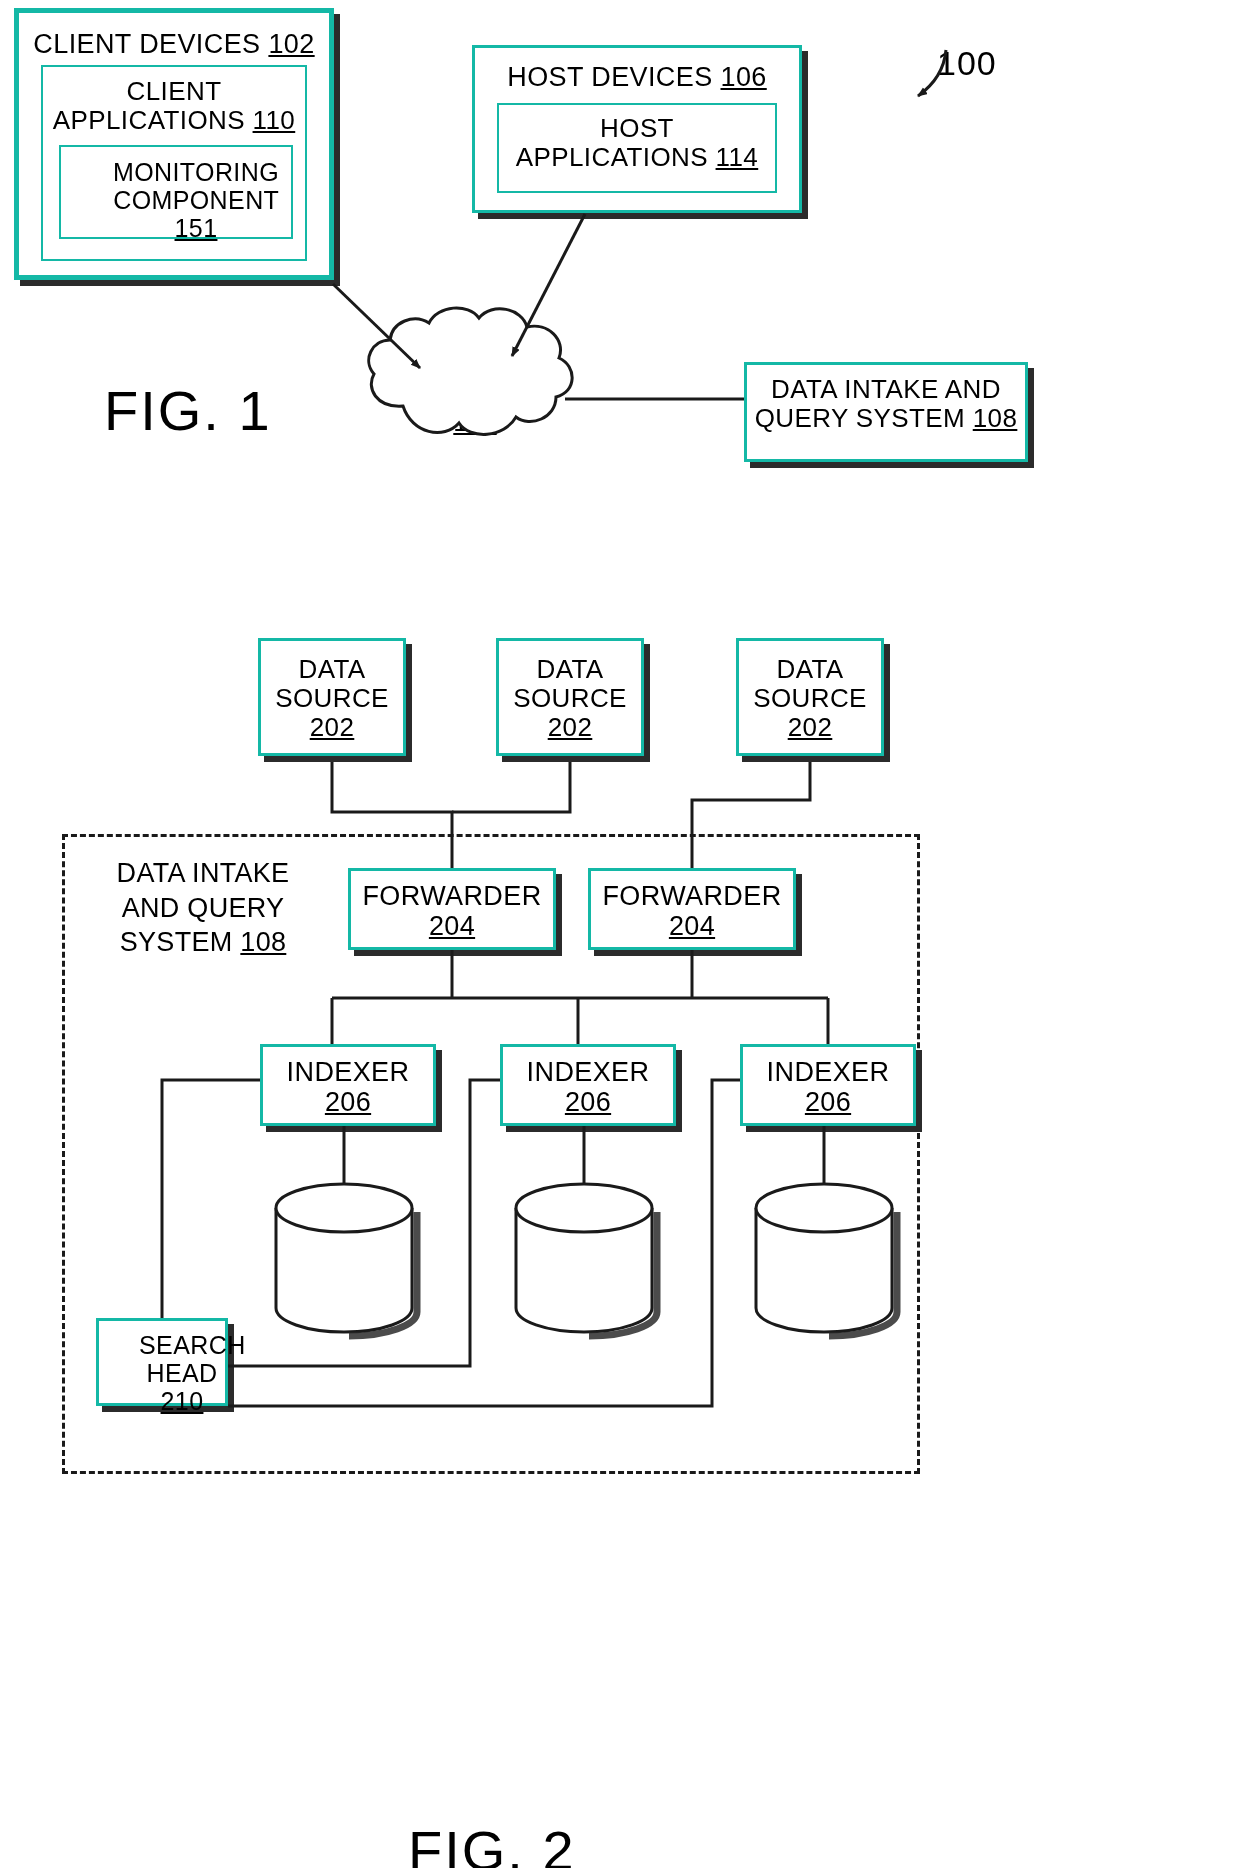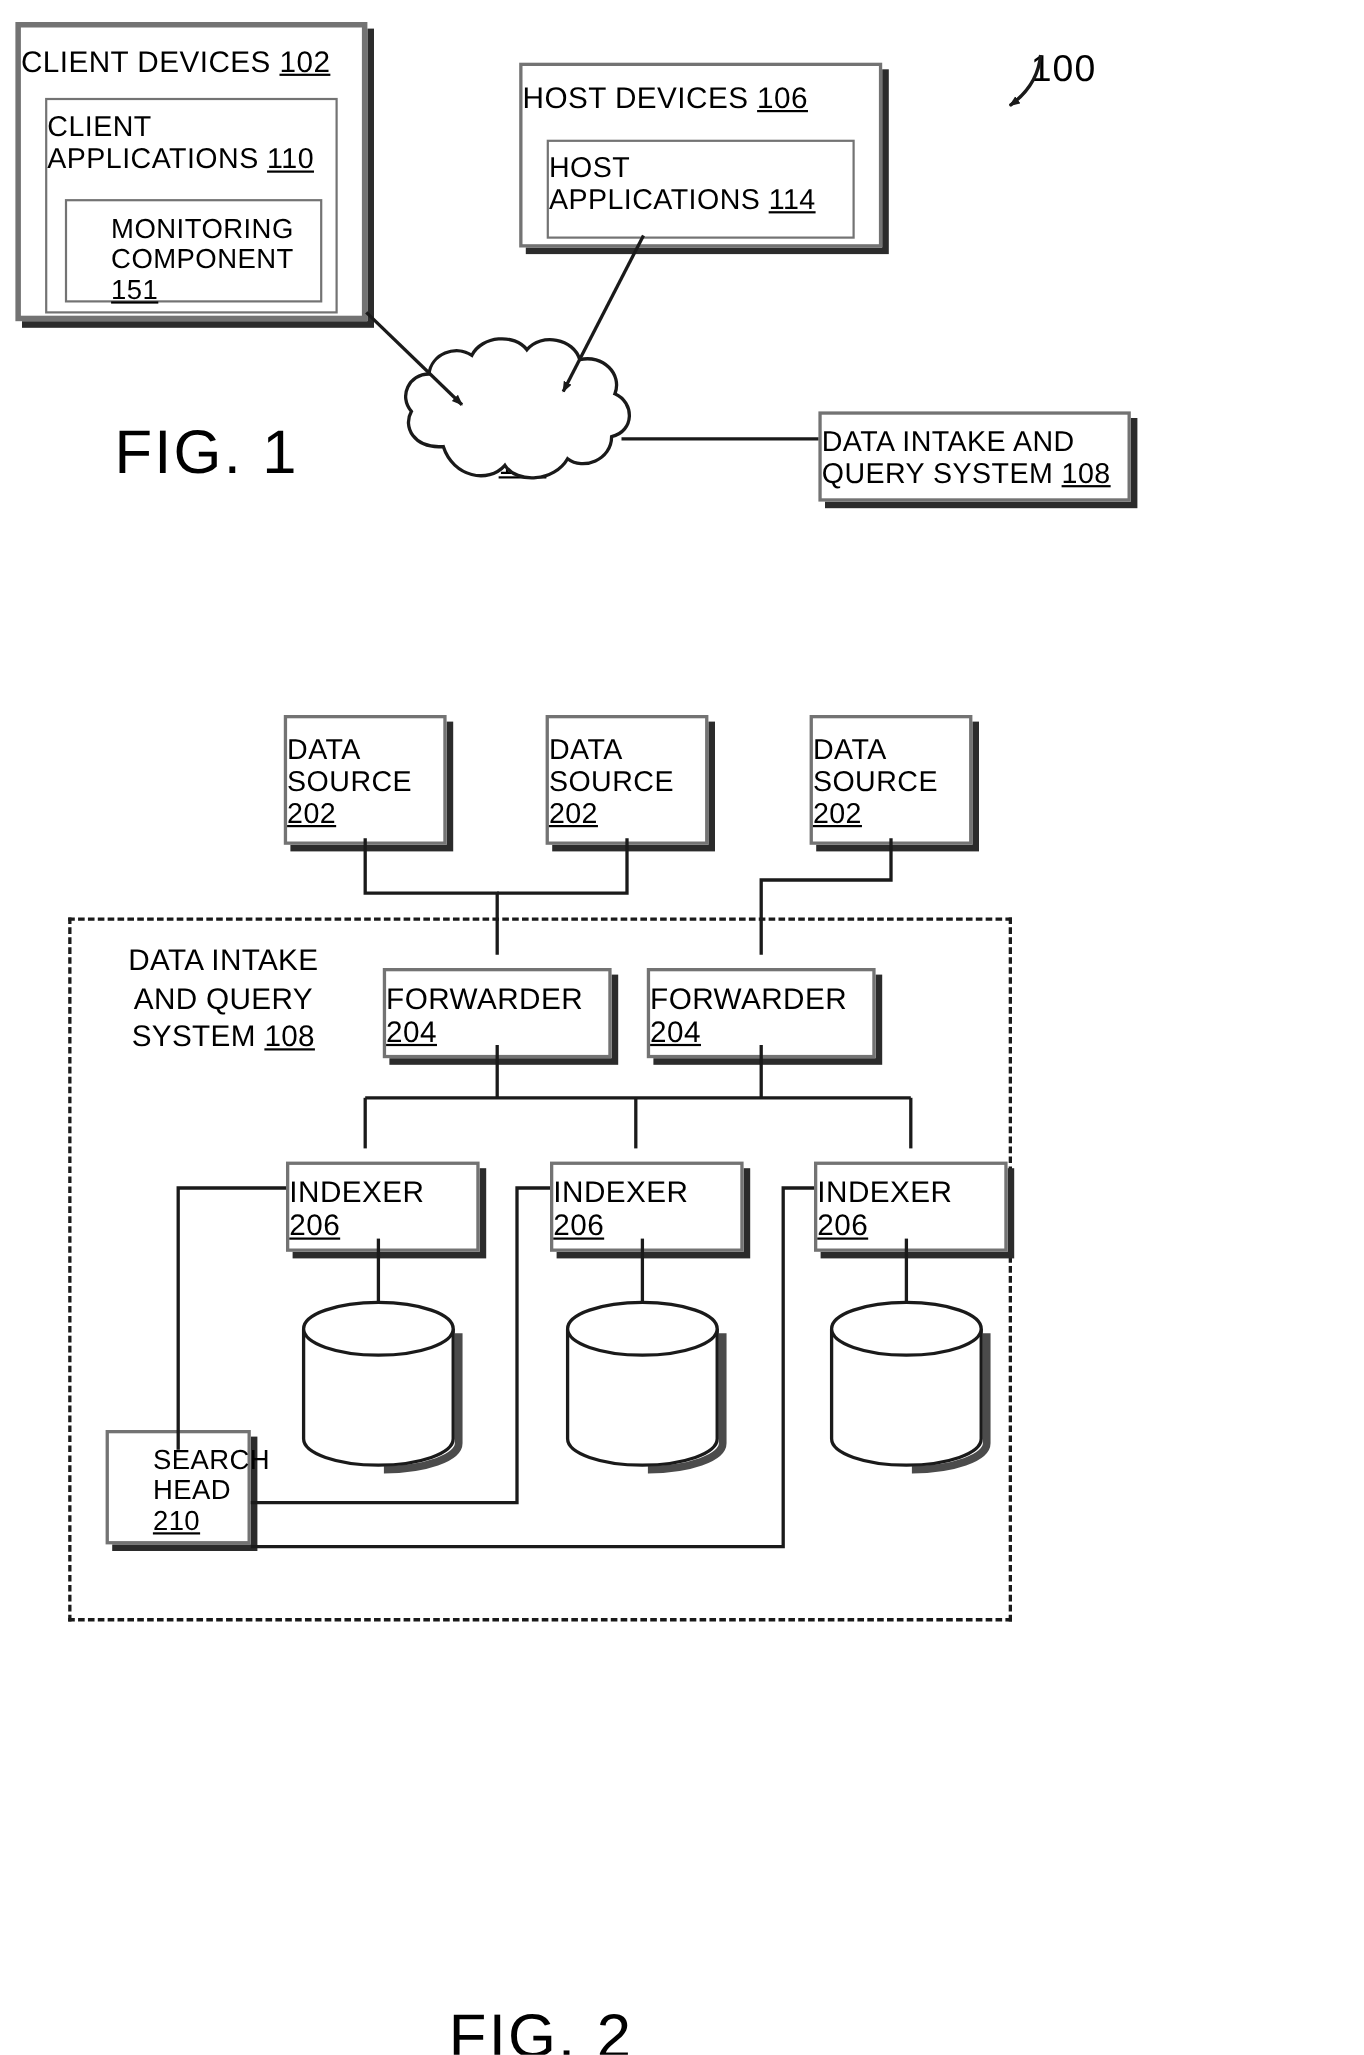--- a/index.html
+++ b/index.html
@@ -6,26 +6,26 @@
   body{
     width:1240px;height:1868px;position:relative;overflow:hidden;
     font-family:"Liberation Sans","DejaVu Sans",sans-serif;
     color:#000;
   }
   .stage{position:absolute;left:0;top:0;width:1240px;height:1868px;}
 
   
   .pbox{
     position:absolute;
-    border:3px solid #737373;
+    border:3px solid #14b8a6;
     background:#fff;
     box-shadow:6px 6px 0 0 #2b2b2b;
     display:flex;align-items:center;justify-content:center;
+    text-align:center;
     box-sizing:border-box;
-    margin-top:12px;
   }
   .pbox.thin{border-width:2px;box-shadow:none;}
   .pbox.heavy{border-width:5px;}
   .lbl{
     display:block;line-height:1.12;letter-spacing:.4px;
     font-weight:400;
   }
   .num{ text-decoration:underline; text-underline-offset:2px; }
   .t27{font-size:27px;}
   .t26{font-size:26px;}
@@ -104,21 +104,21 @@
 
     <div class="pbox thin" style="left:22px;top:55px;width:280px;height:90px;display:block;">
       <div class="lbl t26" style="margin-top:9px;">
         <span>HOST</span><br>
         <span>APPLICATIONS</span>
         <span class="num">114</span>
       </div>
     </div>
   </div>
 
-  <div class="pbox" style="left:744px;top:362px;width:284px;height:82px;display:block;">
+  <div class="pbox" style="left:744px;top:362px;width:284px;height:100px;display:block;">
     <div class="lbl t26" style="margin-top:10px;">
       <span>DATA INTAKE AND</span><br>
       <span>QUERY SYSTEM</span>
       <span class="num">108</span>
     </div>
   </div>
 
   <div class="cloudwrap" style="left:360px;top:330px;width:230px;height:160px;">
     <div class="cloudtext" style="top:48px;">
       <span>NETWORKS</span><br>
@@ -215,21 +215,21 @@
   </div>
 
   <div class="cyl" style="left:756px;top:1186px;width:136px;height:140px;">
     <div class="cyltext" style="top:32px;">
       <span>DATA</span><br>
       <span>STORE</span><br>
       <span class="num">208</span>
     </div>
   </div>
 
-  <div class="pbox" style="left:96px;top:1288px;width:132px;height:104px;display:block;">
+  <div class="pbox" style="left:96px;top:1318px;width:132px;height:88px;display:block;">
     <div class="lbl t25" style="margin-top:10px;">
       <span>SEARCH</span><br>
       <span>HEAD</span><br>
       <span class="num">210</span>
     </div>
   </div>
 
   <div class="figlabel" style="left:408px;top:1818px;">FIG. 2</div>
 
   <svg class="ov" viewBox="0 0 1240 1868">

